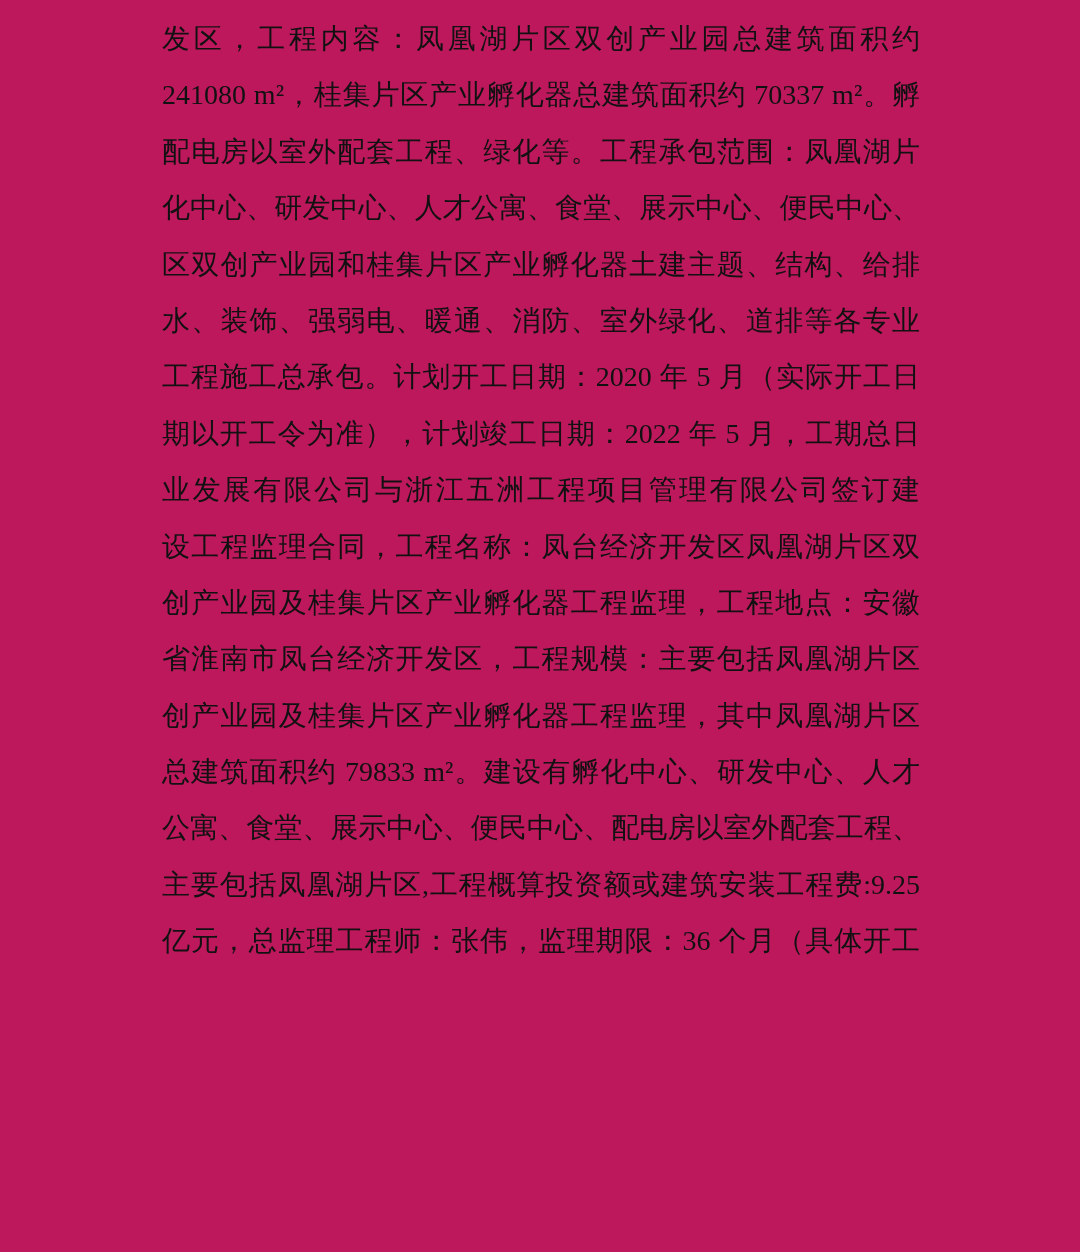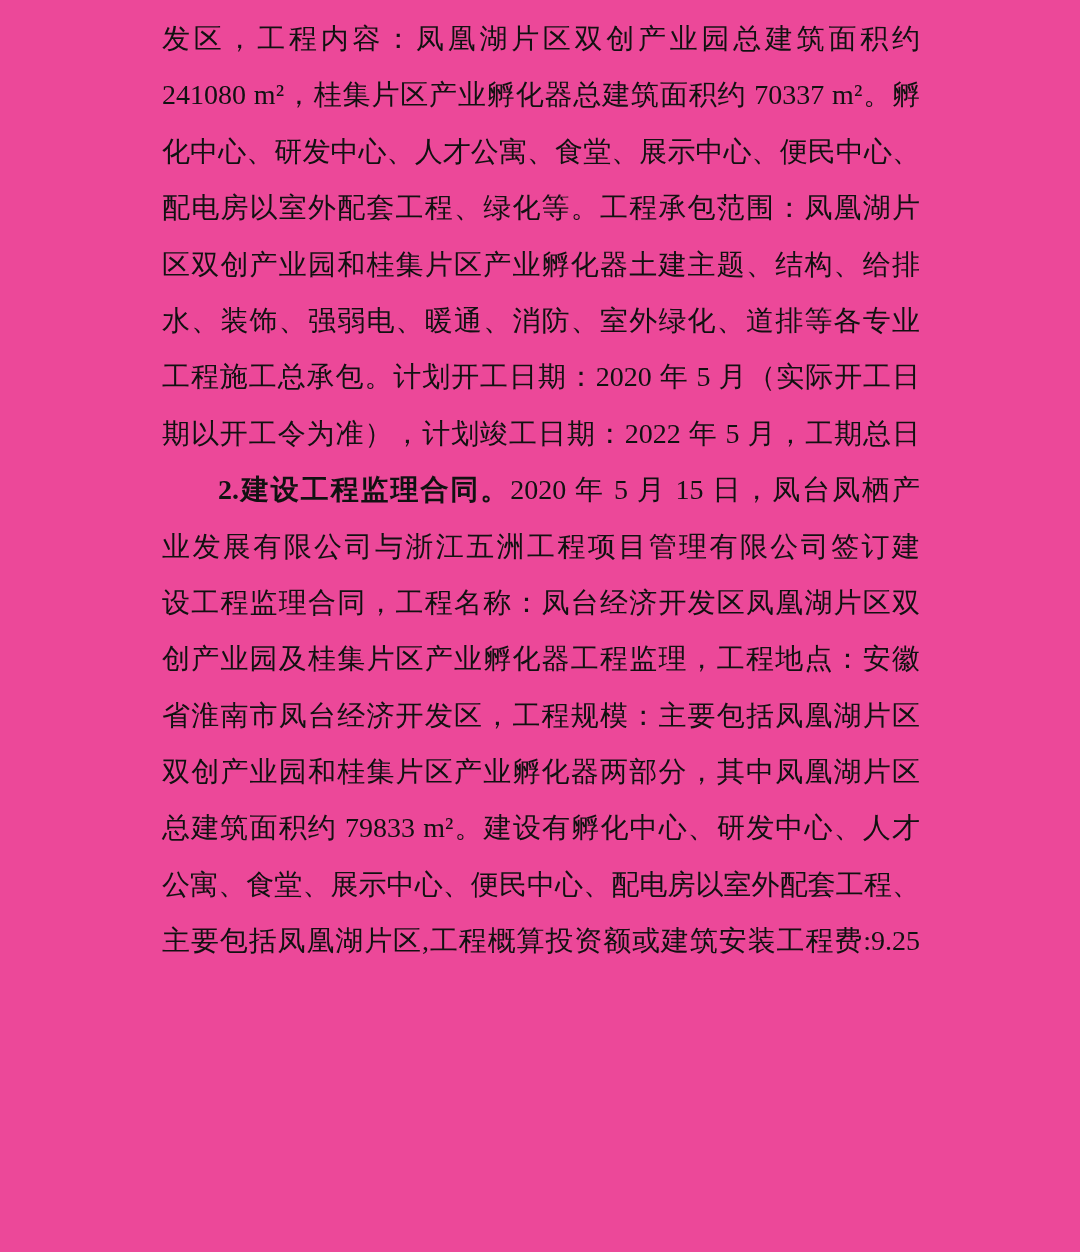--- a/index.html
+++ b/index.html
@@ -6,21 +6,21 @@
     margin: 0;
     padding: 0;
     background: #ffffff;
   }
   .page {
     position: relative;
     width: 1080px;
     height: 1252px;
     box-sizing: border-box;
     padding: 11px 160px 0 162px;
-    background: #ec4899;
+    background: #be185d;
     color: #111111;
     font-family: "Liberation Serif", "DejaVu Serif", serif;
     font-size: 28px;
     overflow: hidden;
   }
   .para {
     margin: 0;
   }
   .line {
     height: 56.4px;
@@ -41,35 +41,33 @@
   }
 </style>
 </head>
 <body>
 
 <div class="page">
 
   <div class="para">
     <div class="line">发区，工程内容：凤凰湖片区双创产业园总建筑面积约</div>
     <div class="line">241080 m²，桂集片区产业孵化器总建筑面积约 70337 m²。孵</div>
+    <div class="line">配电房以室外配套工程、绿化等。工程承包范围：凤凰湖片</div>
     <div class="line">化中心、研发中心、人才公寓、食堂、展示中心、便民中心、</div>
-    <div class="line">配电房以室外配套工程、绿化等。工程承包范围：凤凰湖片</div>
     <div class="line">区双创产业园和桂集片区产业孵化器土建主题、结构、给排</div>
     <div class="line">水、装饰、强弱电、暖通、消防、室外绿化、道排等各专业</div>
     <div class="line">工程施工总承包。计划开工日期：2020 年 5 月（实际开工日</div>
     <div class="line">期以开工令为准），计划竣工日期：2022 年 5 月，工期总日</div>
   </div>
 
   <div class="para">
-    <div class="line indent">
-      <span class="bold">2.建设工程监理合同。</span><span>2020 年 5 月 15 日，凤台凤栖产</span>
-    </div>
     <div class="line">业发展有限公司与浙江五洲工程项目管理有限公司签订建</div>
     <div class="line">设工程监理合同，工程名称：凤台经济开发区凤凰湖片区双</div>
     <div class="line">创产业园及桂集片区产业孵化器工程监理，工程地点：安徽</div>
     <div class="line">省淮南市凤台经济开发区，工程规模：主要包括凤凰湖片区</div>
-    <div class="line">双创产业园和桂集片区产业孵化器两部分，其中凤凰湖片区</div>
+    <div class="line">创产业园及桂集片区产业孵化器工程监理，其中凤凰湖片区</div>
     <div class="line">总建筑面积约 79833 m²。建设有孵化中心、研发中心、人才</div>
     <div class="line">公寓、食堂、展示中心、便民中心、配电房以室外配套工程、</div>
     <div class="line">主要包括凤凰湖片区,工程概算投资额或建筑安装工程费:9.25</div>
+    <div class="line">亿元，总监理工程师：张伟，监理期限：36 个月（具体开工</div>
   </div>
 
 </div>
 
 </body></html>

